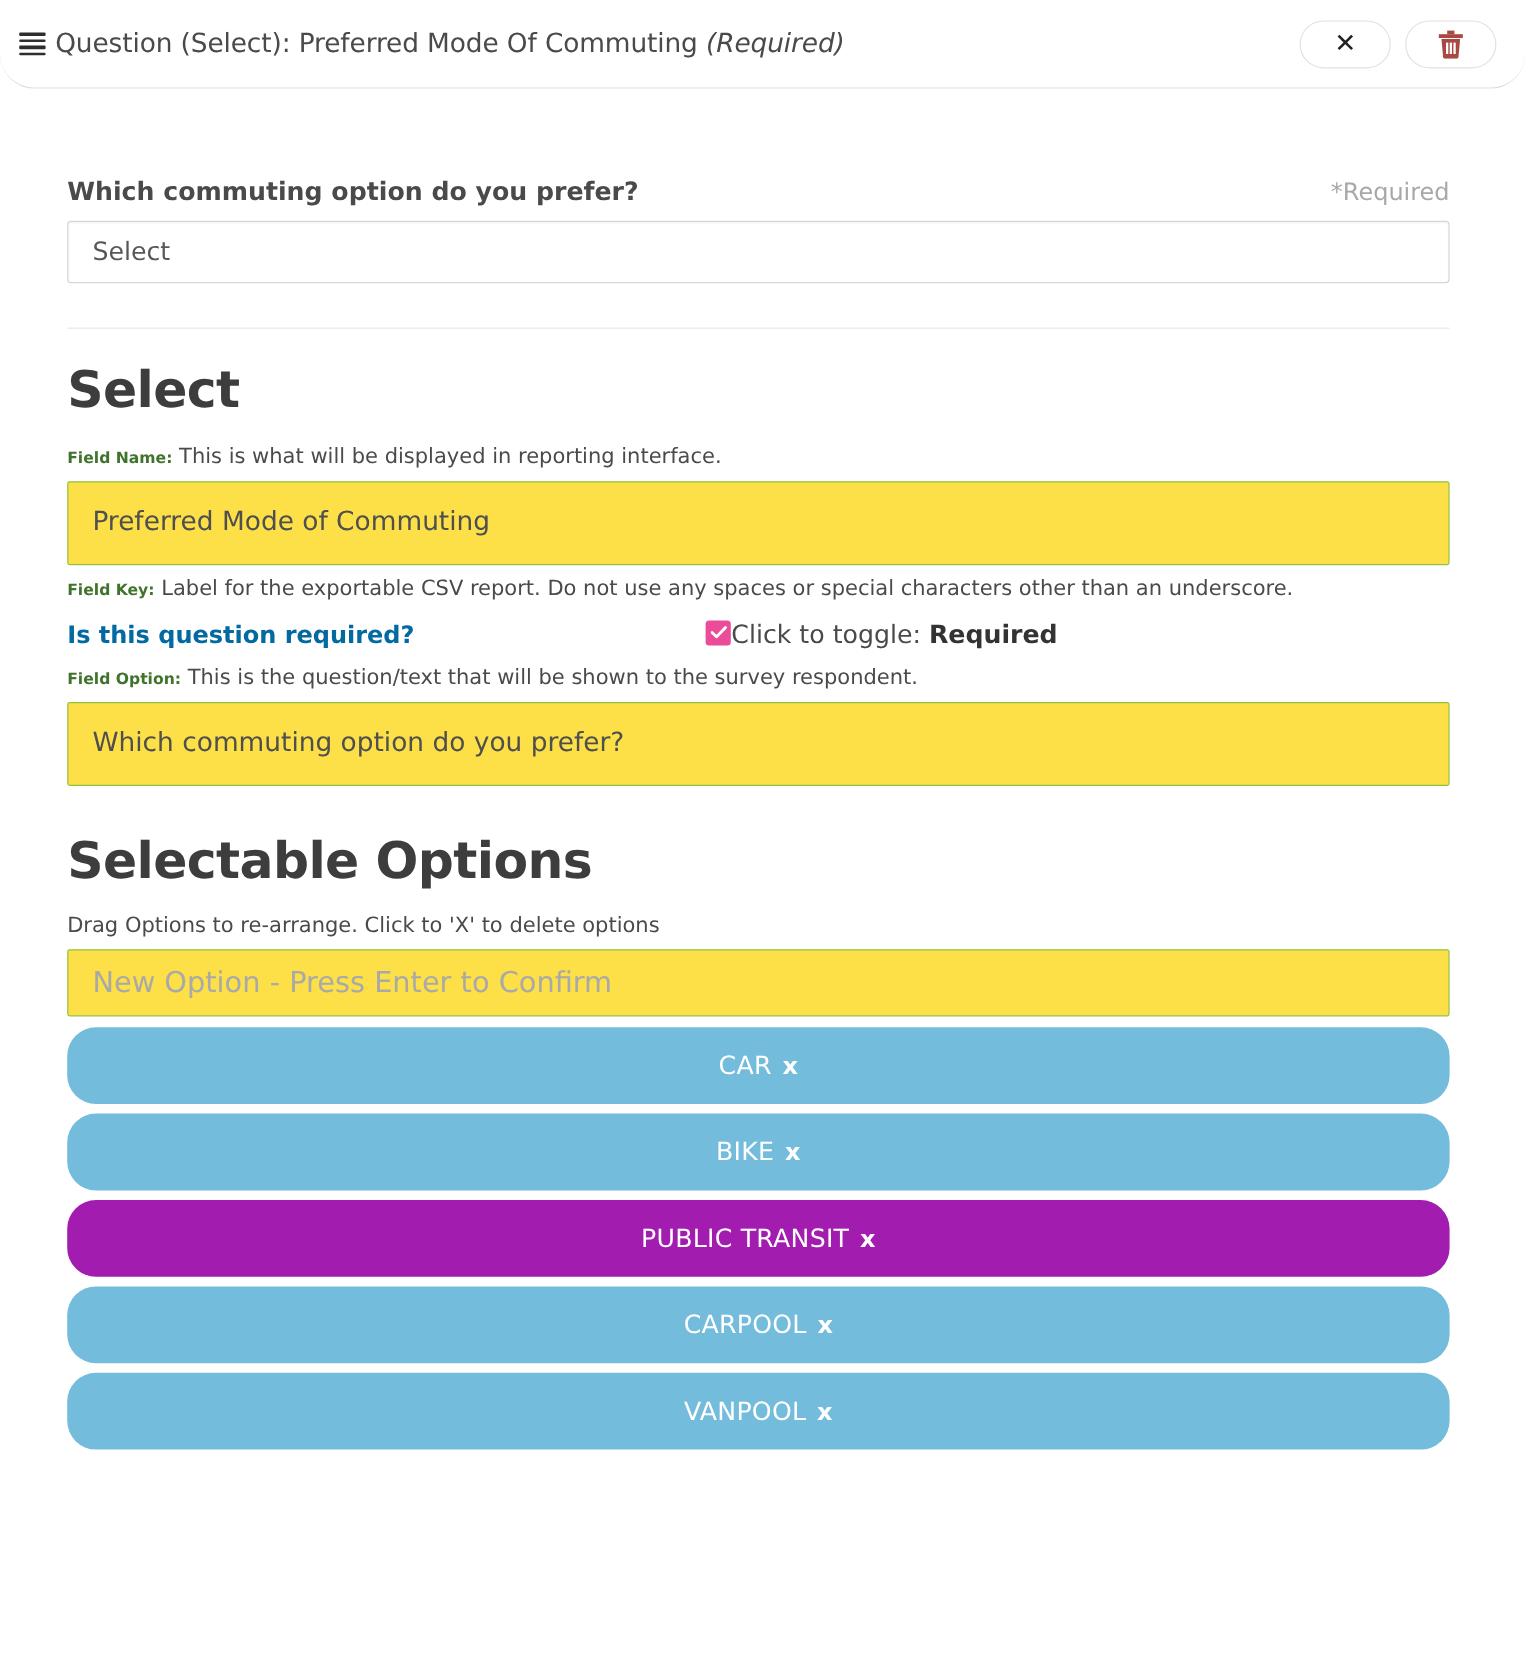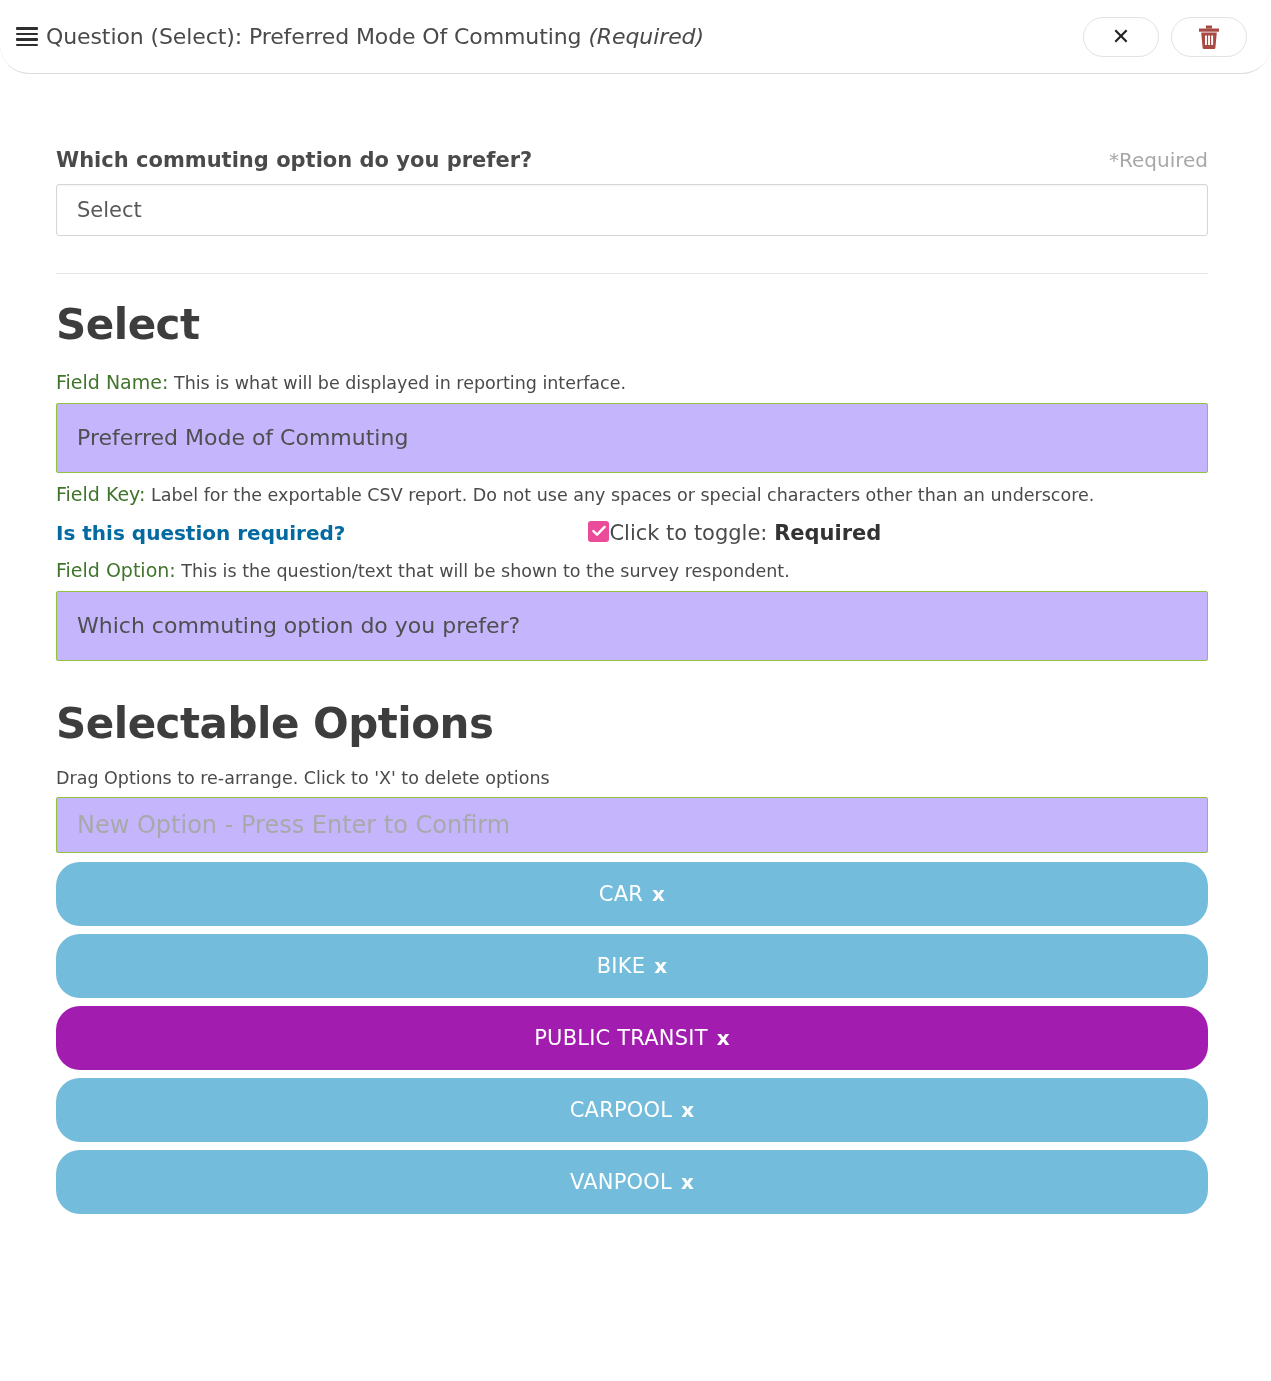--- a/index.html
+++ b/index.html
@@ -145,30 +145,30 @@
 
   
   .field-help {
     font-size: 17.5px;
     color: #4a4a4a;
     margin-bottom: 8px;
     line-height: 1.25;
   }
   .field-help .lbl {
     color: #40742c;
-    font-weight: normal;
-    font-size: 19px;
+    font-weight: bold;
+    font-size: 13px;
   }
 
   .text-input {
     width: 100%;
     height: 70px;
     border: 1px solid #93c23e;
     border-radius: 2px;
-    background: #c4b5fd;
+    background: #fde047;
     padding: 0 0 0 20px;
     font-size: 22px;
     color: #4f4f4f;
     font-family: "DejaVu Sans", "Liberation Sans", sans-serif;
     display: flex;
     align-items: center;
     outline: none;
   }
   .text-input::placeholder { color: #a9a9a9; }
 

